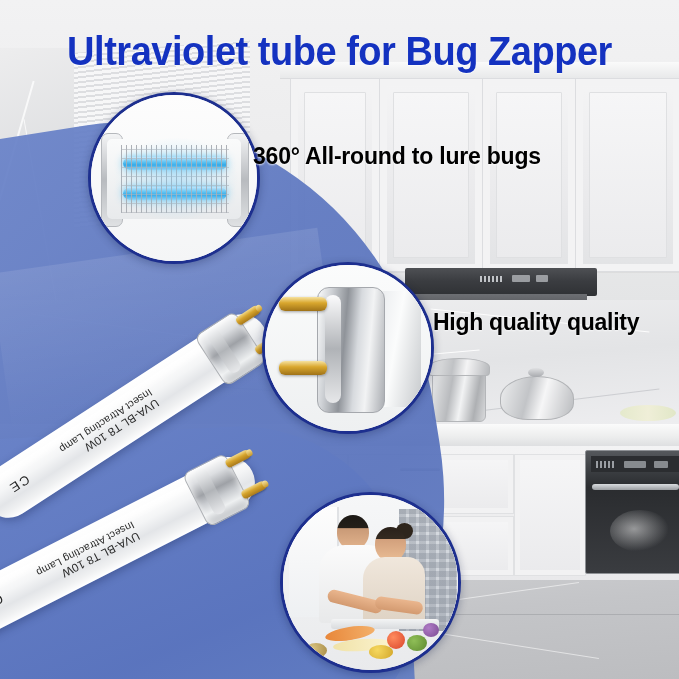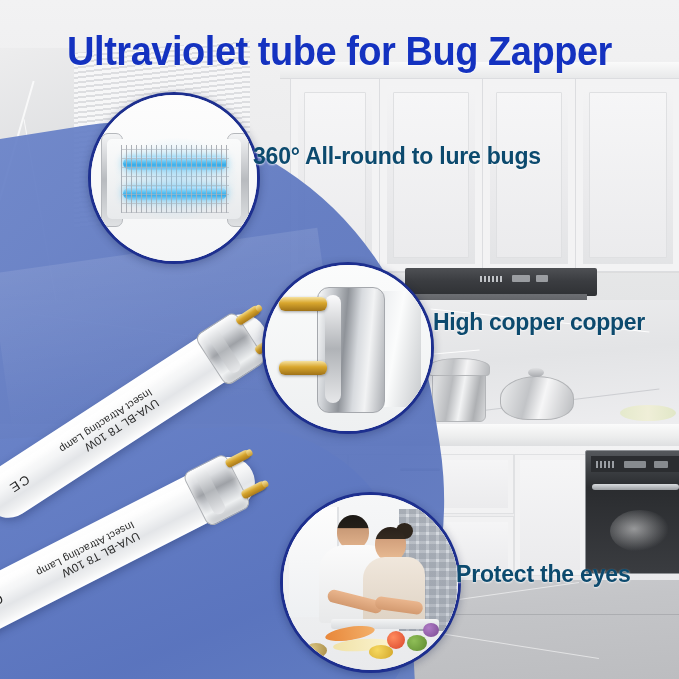--- a/index.html
+++ b/index.html
@@ -379,21 +379,21 @@
     line-height:46px;
     color:#1432c0;
     letter-spacing:-.5px;
     transform:scaleX(.95);
     text-shadow:0 1px 0 rgba(255,255,255,.6);
   }
   .callout{
     position:absolute;
     font-family:"Liberation Sans",sans-serif;
     font-weight:700;
-    color:#0c4a6e;
+    color:#000000;
     line-height:1.18;
     text-shadow:0 1px 2px rgba(255,255,255,.75);
   }
   .co1{left:253px;top:143px;font-size:23px;letter-spacing:-.2px;}
   .co2{left:433px;top:309px;font-size:23px;letter-spacing:-.3px;}
   .co3{left:456px;top:561px;font-size:23px;letter-spacing:-.2px;}
 </style>
 </head>
 <body>
 
@@ -545,18 +545,17 @@
       <div class="veg" style="left:86px;top:150px;width:24px;height:14px;background:radial-gradient(circle at 35% 35%,#f6d85f,#d2a62a);"></div>
       <div class="veg" style="left:140px;top:128px;width:16px;height:14px;background:radial-gradient(circle at 35% 35%,#b07cc6,#7a4a92);"></div>
     </div>
   </div>
 
   <div class="title">Ultraviolet tube for Bug Zapper</div>
 
   <div class="callout co1">360° All-round to lure bugs</div>
 
   <div class="callout co2">
-    <div>High copper copper</div>
-  </div>
-
-  <div class="callout co3">Protect the eyes</div>
+    <div>High quality quality</div>
+  </div>
+
 
 </div>
 
 </body></html>

